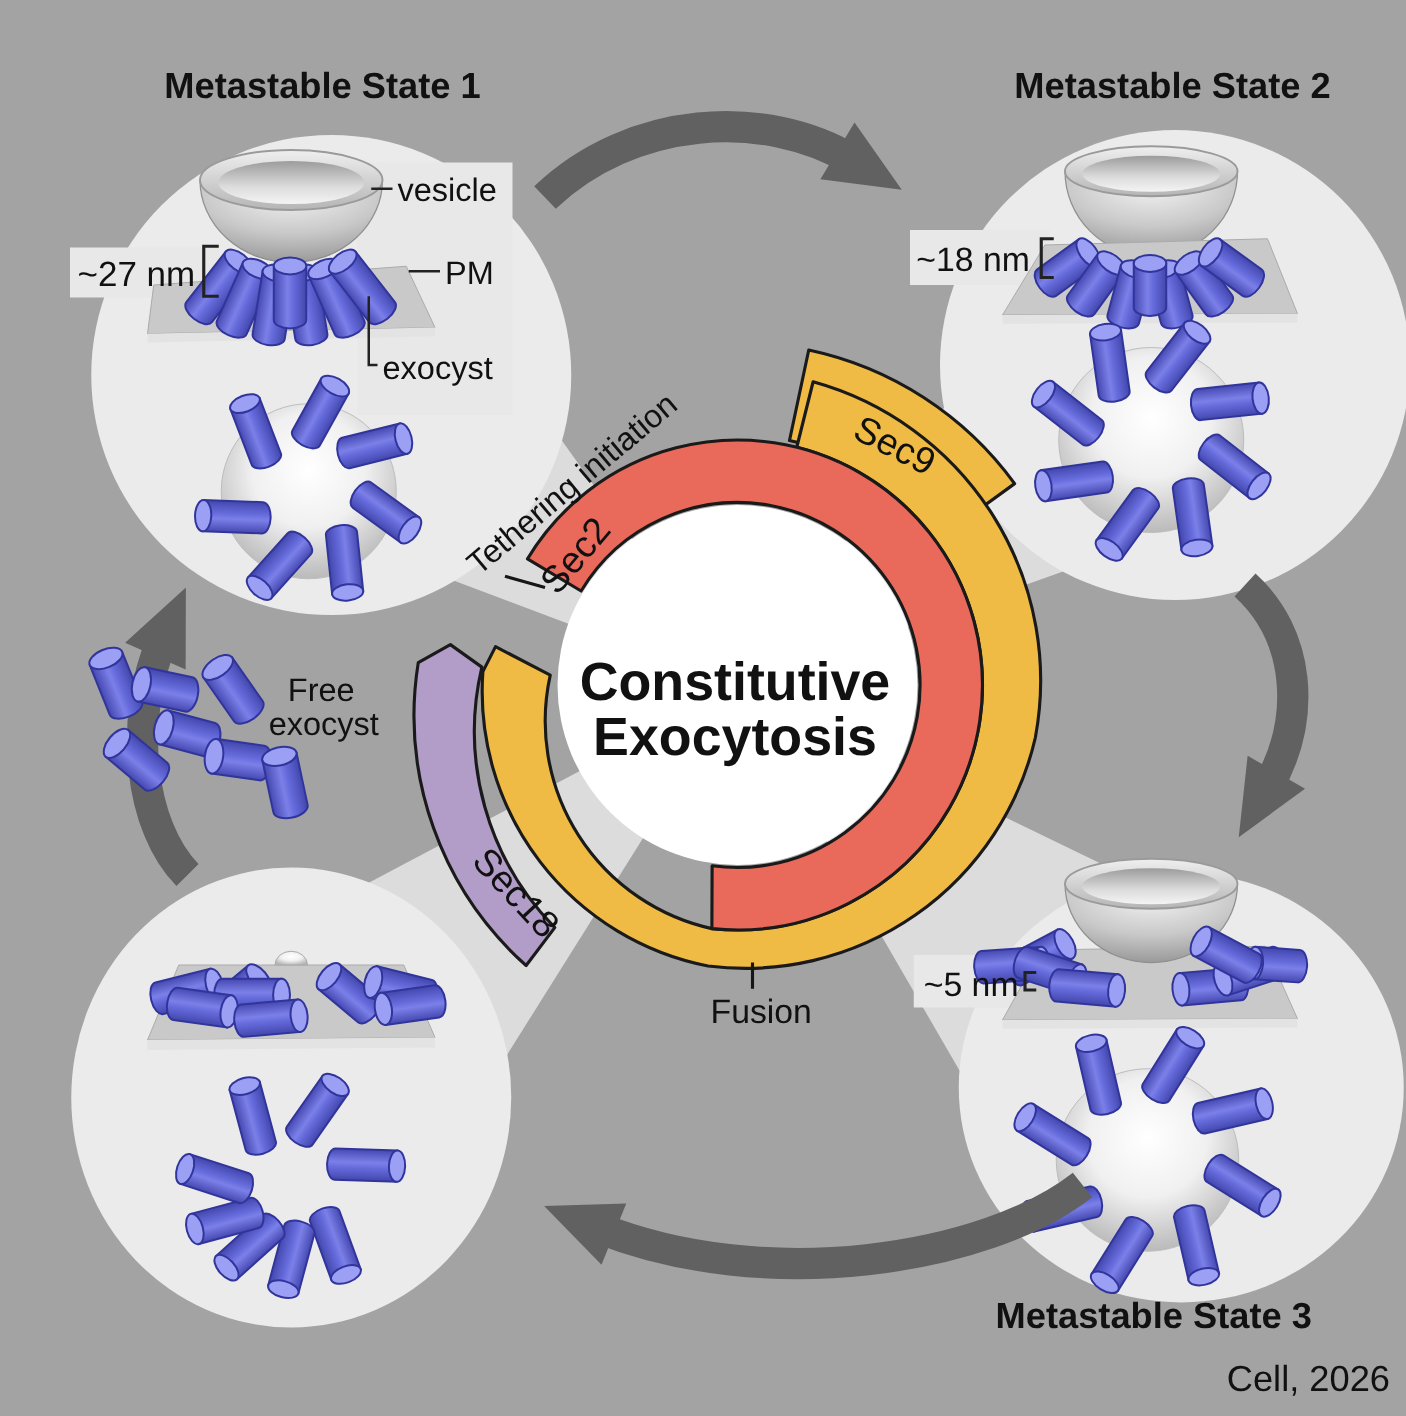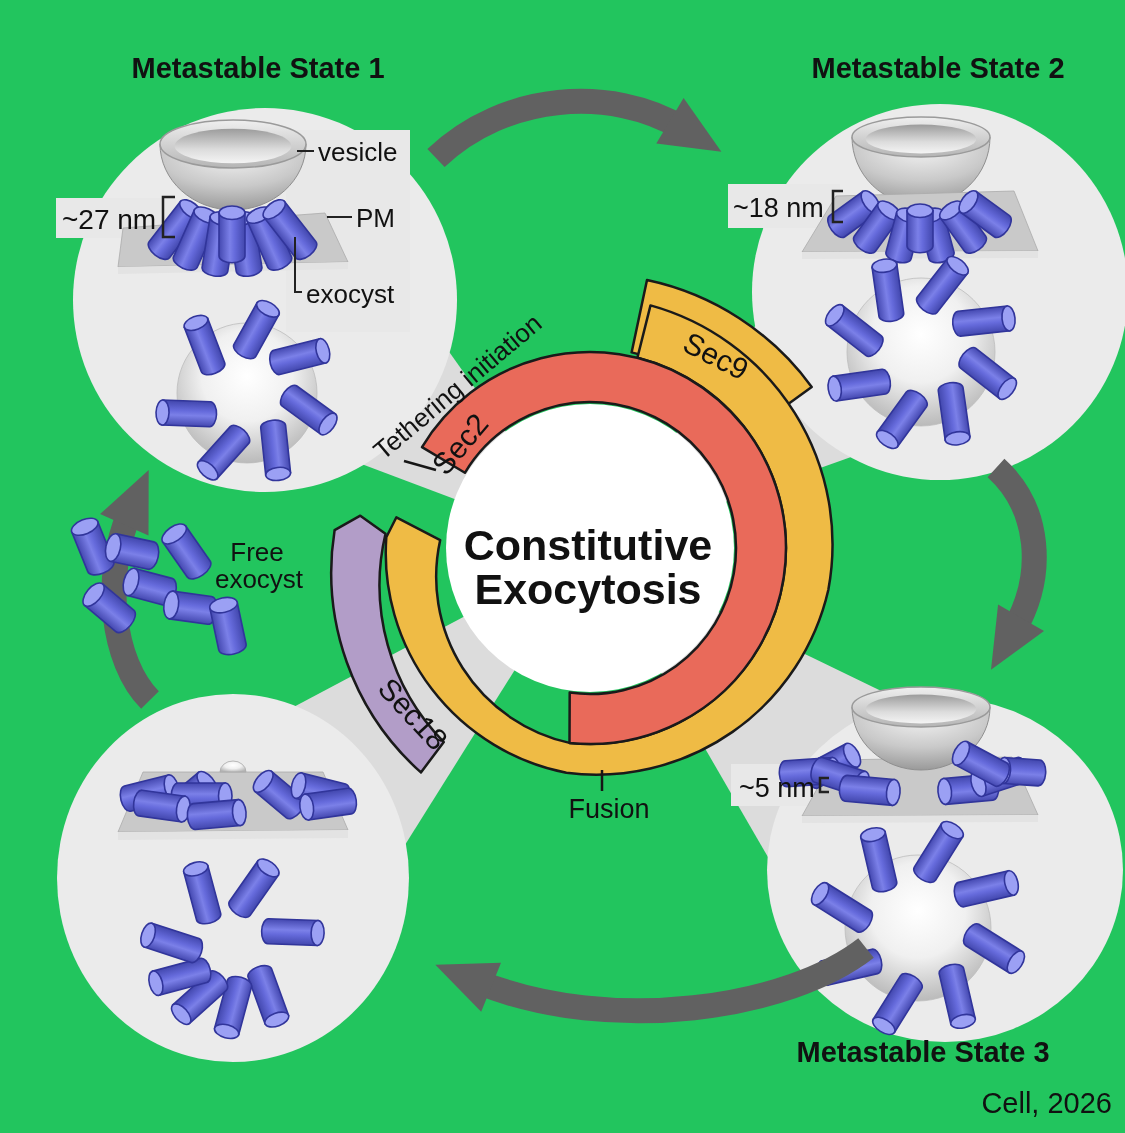--- a/index.html
+++ b/index.html
@@ -1,16 +1,16 @@
 <!DOCTYPE html>
 <html><head>
 <meta charset="utf-8">
 <style>
   html,body{margin:0;padding:0;background:#ffffff;}
-  .stage{position:relative;width:1125px;height:1133px;background:#22c55e;overflow:hidden;
+  .stage{position:relative;width:1125px;height:1133px;background:#a3a3a3;overflow:hidden;
          font-family:"Liberation Sans","DejaVu Sans",sans-serif;}
   svg text{font-family:"Liberation Sans","DejaVu Sans",sans-serif;fill:#111111;}
   .title{font-weight:bold;font-size:29px;}
   .lbl{font-size:26px;}
   .nm{font-size:27px;}
   .sec{font-size:30px;}
   .center-t{font-weight:bold;font-size:43px;}
   .credit{font-size:29px;}
 </style>
 </head>

